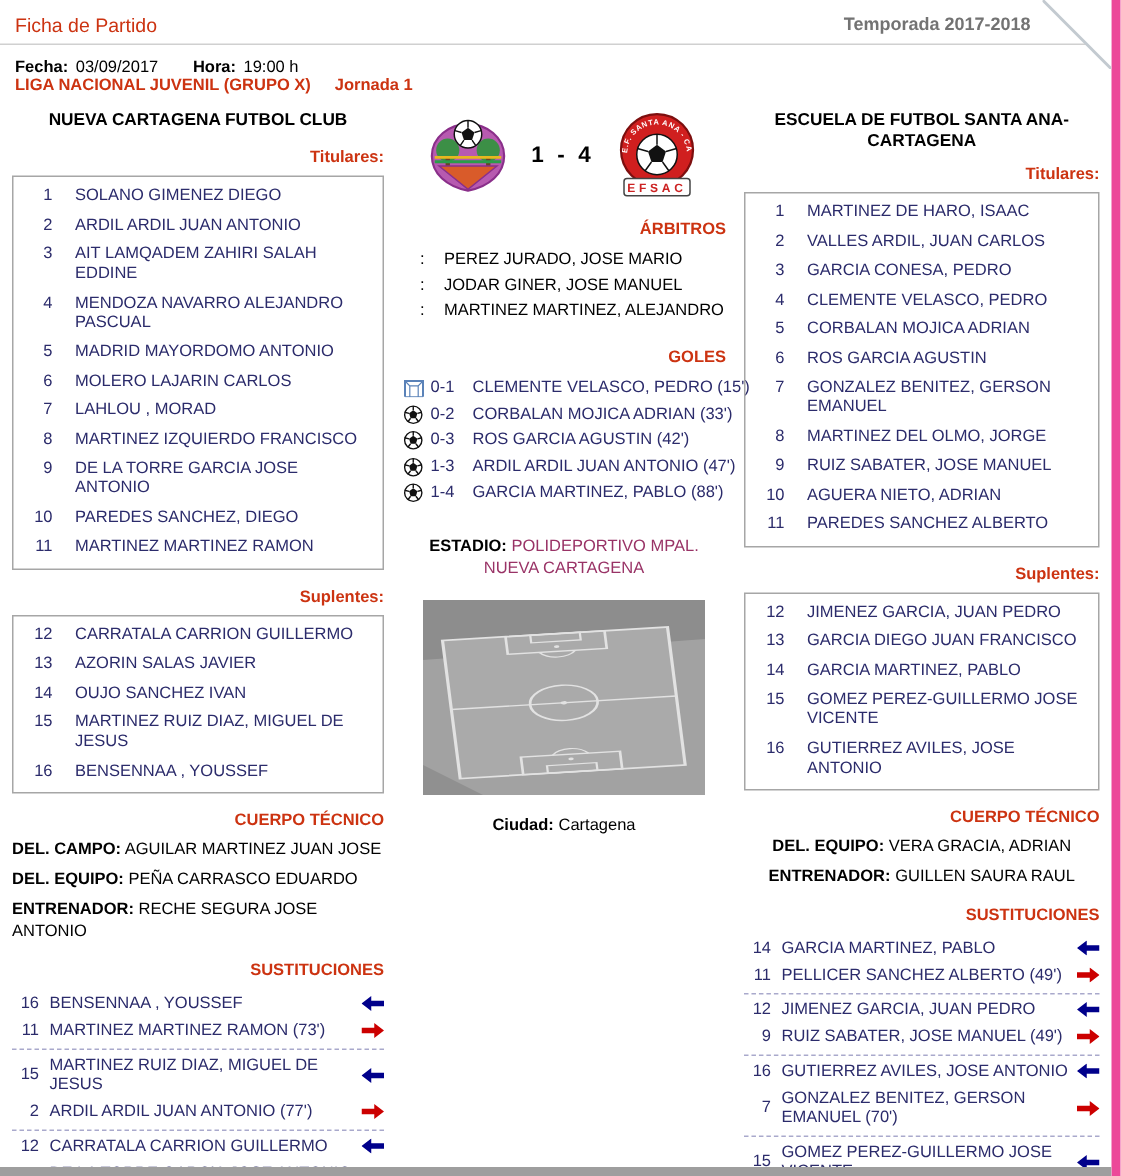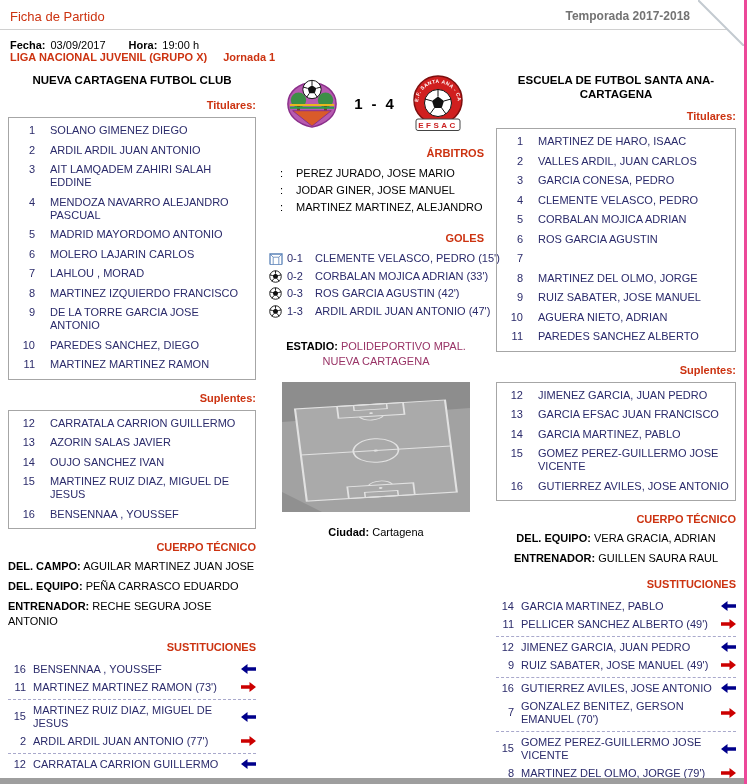--- a/index.html
+++ b/index.html
@@ -2,21 +2,21 @@
 <html><head>
 <meta charset="utf-8">
 <style>
   * { box-sizing: border-box; }
   html,body { margin:0; padding:0; }
   body {
     width:747px; height:784px;
     font-family:"Liberation Sans", sans-serif;
     font-size:11px; color:#000; background:#fff;
   }
-  .sheet { position:relative; width:747px; height:784px; background:#fff; overflow:hidden; border-right:3px solid #ec4899; }
+  .sheet { position:relative; width:747px; height:784px; background:#fff; overflow:hidden; border-right:6px solid #ec4899; }
 
   
   .hdr { display:flex; justify-content:space-between; align-items:flex-start; padding:9px 10px 5px 10px; }
   .page-title { color:#cc3311; font-size:13px; }
   .season { color:#737373; font-weight:bold; font-size:12px; margin-right:44px; }
   .rule { border-top:1px solid #d0d0d0; }
   .meta { display:flex; justify-content:space-between; align-items:baseline; padding:9px 12px 4px 10px;flex-direction:column; }
   .meta-left b { margin-right:5px; }
   .meta-left .spacer { display:inline-block; width:20px; }
   .meta-right { color:#cc3311; font-weight:bold; }
@@ -324,20 +324,31 @@
           <div class="goal-row">
             <span class="gicon">
               <svg width="13" height="13" viewBox="0 0 14 14">
                 <circle cx="7" cy="7" r="6.2" fill="#fff" stroke="#111" stroke-width="1"></circle>
                 <polygon points="7,3.8 10,6 8.9,9.5 5.1,9.5 4,6" fill="#111"></polygon>
                 <path d="M7 0.8 L7 3.8 M10 6 L13.2 5.2 M8.9 9.5 L11 12.2 M5.1 9.5 L3 12.2 M4 6 L0.8 5.2" stroke="#111" stroke-width="1" fill="none"></path>
               </svg>
             </span>
             <span class="gscore">1-3</span>
             <span class="gname">ARDIL ARDIL JUAN ANTONIO (47')</span>
+          </div>
+          <div class="goal-row">
+            <span class="gicon">
+              <svg width="13" height="13" viewBox="0 0 14 14">
+                <circle cx="7" cy="7" r="6.2" fill="#fff" stroke="#111" stroke-width="1"></circle>
+                <polygon points="7,3.8 10,6 8.9,9.5 5.1,9.5 4,6" fill="#111"></polygon>
+                <path d="M7 0.8 L7 3.8 M10 6 L13.2 5.2 M8.9 9.5 L11 12.2 M5.1 9.5 L3 12.2 M4 6 L0.8 5.2" stroke="#111" stroke-width="1" fill="none"></path>
+              </svg>
+            </span>
+            <span class="gscore">1-4</span>
+            <span class="gname">GARCIA MARTINEZ, PABLO (88')</span>
           </div>
         </div>
 
       <div class="estadio">
         <b>ESTADIO:</b>
         <span class="venue">POLIDEPORTIVO MPAL. NUEVA CARTAGENA</span>
       </div>
 
       <div class="field-wrap">
         <svg width="188" height="130" viewBox="0 0 188 130">
@@ -390,20 +401,21 @@
           <div class="roster-row">
             <span class="num">5</span>
             <span class="pname">CORBALAN MOJICA ADRIAN</span>
           </div>
           <div class="roster-row">
             <span class="num">6</span>
             <span class="pname">ROS GARCIA AGUSTIN</span>
           </div>
           <div class="roster-row">
             <span class="num">7</span>
+            <span class="pname">GONZALEZ BENITEZ, GERSON EMANUEL</span>
           </div>
           <div class="roster-row">
             <span class="num">8</span>
             <span class="pname">MARTINEZ DEL OLMO, JORGE</span>
           </div>
           <div class="roster-row">
             <span class="num">9</span>
             <span class="pname">RUIZ SABATER, JOSE MANUEL</span>
           </div>
           <div class="roster-row">
@@ -416,21 +428,21 @@
           </div>
         </div>
       <div class="sec-head">Suplentes:</div>
       <div class="roster-box">
           <div class="roster-row">
             <span class="num">12</span>
             <span class="pname">JIMENEZ GARCIA, JUAN PEDRO</span>
           </div>
           <div class="roster-row">
             <span class="num">13</span>
-            <span class="pname">GARCIA EFSAC JUAN FRANCISCO</span>
+            <span class="pname">GARCIA DIEGO JUAN FRANCISCO</span>
           </div>
           <div class="roster-row">
             <span class="num">14</span>
             <span class="pname">GARCIA MARTINEZ, PABLO</span>
           </div>
           <div class="roster-row">
             <span class="num">15</span>
             <span class="pname">GOMEZ PEREZ-GUILLERMO JOSE VICENTE</span>
           </div>
           <div class="roster-row">

